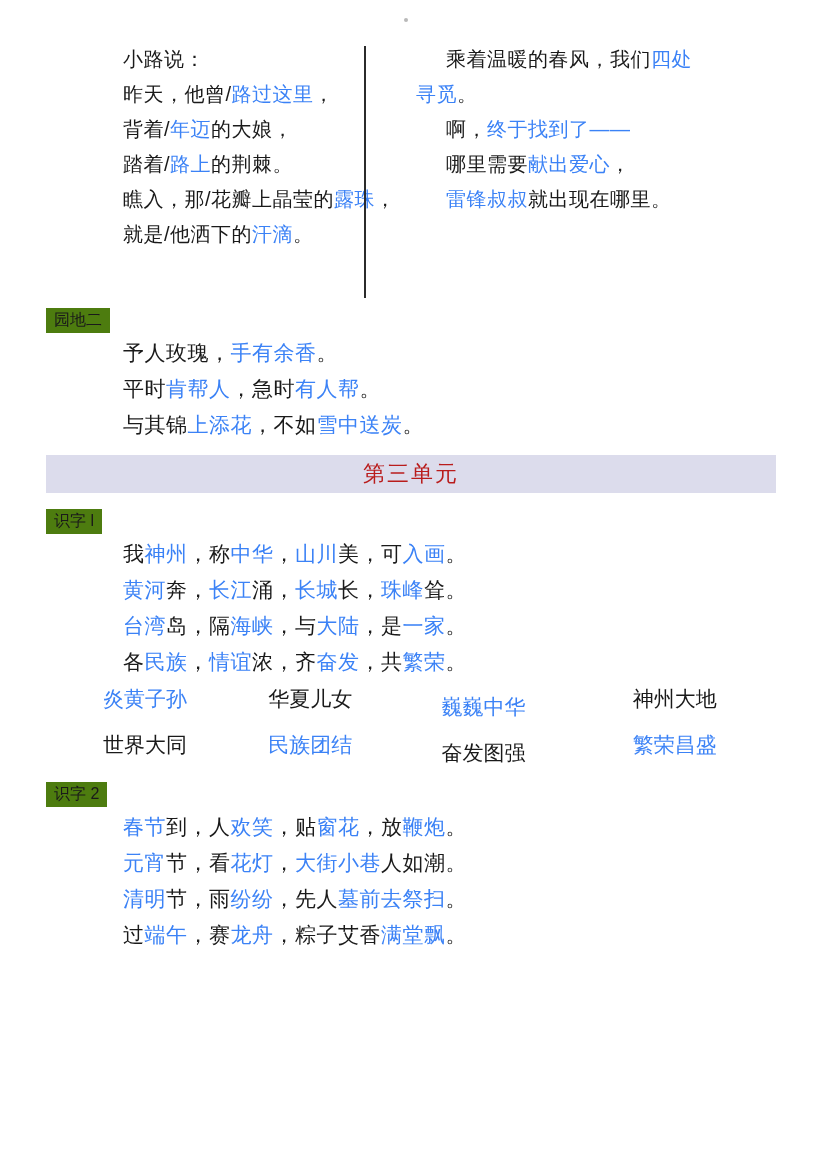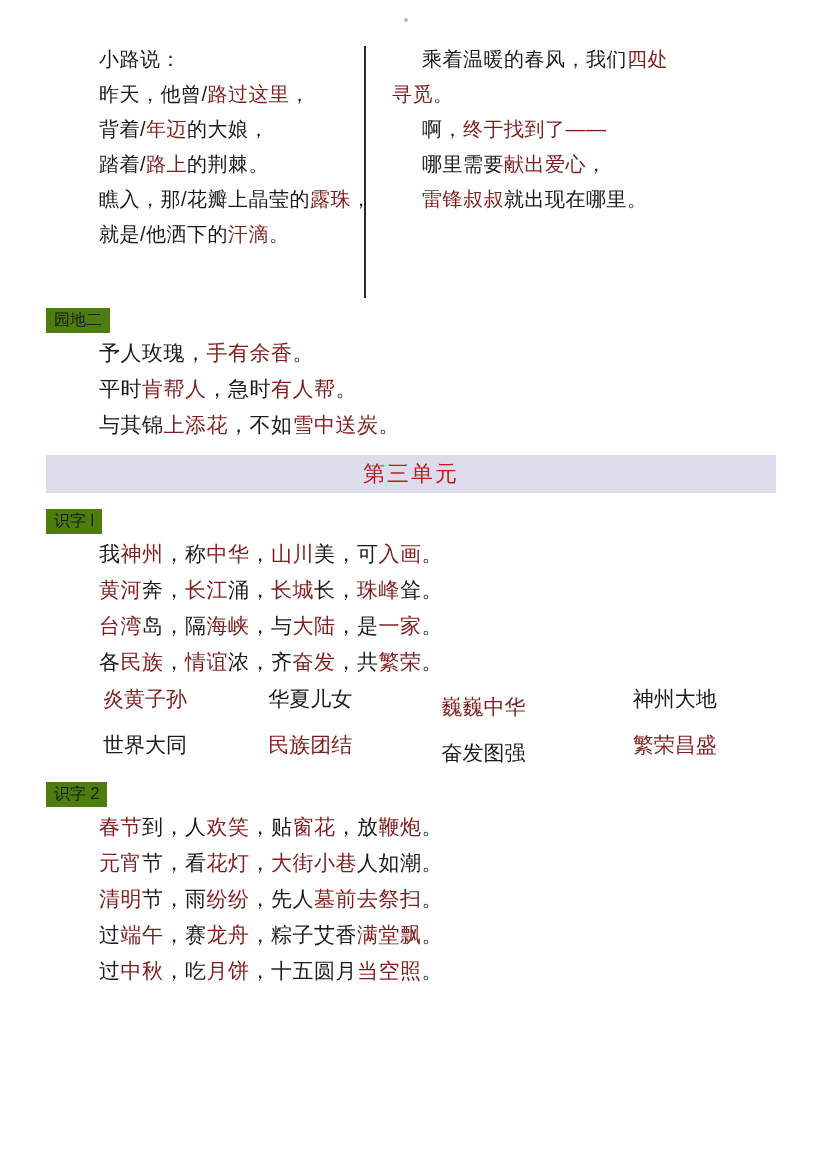--- a/index.html
+++ b/index.html
@@ -52,25 +52,26 @@
   .col-right {
     flex: 1;
     padding-left: 26px;
     box-sizing: border-box;
   }
   .line {
     font-size: 20px;
     line-height: 35px;
     letter-spacing: 0.5px;
     white-space: nowrap;
+    margin-left: 24px;
   }
   .line.indent {
     text-indent: 30px;
   }
-  .r { color: #7f1d1d; }
+  .r { color: #3b82f6; }
   .k { color: #1a1a1a; }
 
   
   .chip {
     display: inline-block;
     background: #4d7c0f;
     color: #1a1a1a;
     font-size: 16px;
     line-height: 22px;
     padding: 1px 8px 2px 8px;
@@ -182,17 +183,16 @@
     </div>
 
   
   <div class="chip">识字 2</div>
   <div class="body-block">
     <div>
         <div class="line"><span class="r">春节</span><span class="k">到，人</span><span class="r">欢笑</span><span class="k">，贴</span><span class="r">窗花</span><span class="k">，放</span><span class="r">鞭炮</span><span class="k">。</span></div>
         <div class="line"><span class="r">元宵</span><span class="k">节，看</span><span class="r">花灯</span><span class="k">，</span><span class="r">大街小巷</span><span class="k">人如潮。</span></div>
         <div class="line"><span class="r">清明</span><span class="k">节，雨</span><span class="r">纷纷</span><span class="k">，先人</span><span class="r">墓前去祭扫</span><span class="k">。</span></div>
         <div class="line"><span class="k">过</span><span class="r">端午</span><span class="k">，赛</span><span class="r">龙舟</span><span class="k">，粽子艾香</span><span class="r">满堂飘</span><span class="k">。</span></div>
-        <div class="line"><span class="k">过</span><span class="r">中秋</span><span class="k">，吃</span><span class="r">月饼</span><span class="k">，十五圆月</span><span class="r">当空照</span><span class="k">。</span></div>
       </div>
   </div>
 
 </div>
 
 </body></html>

